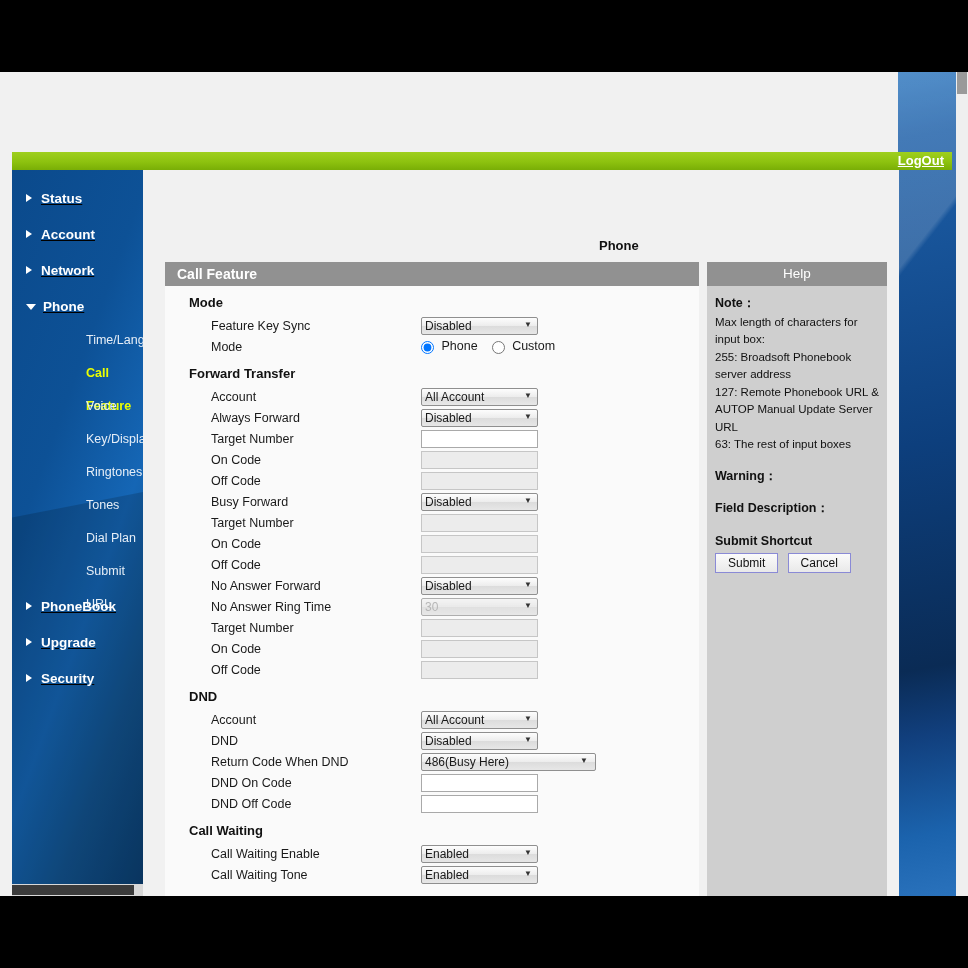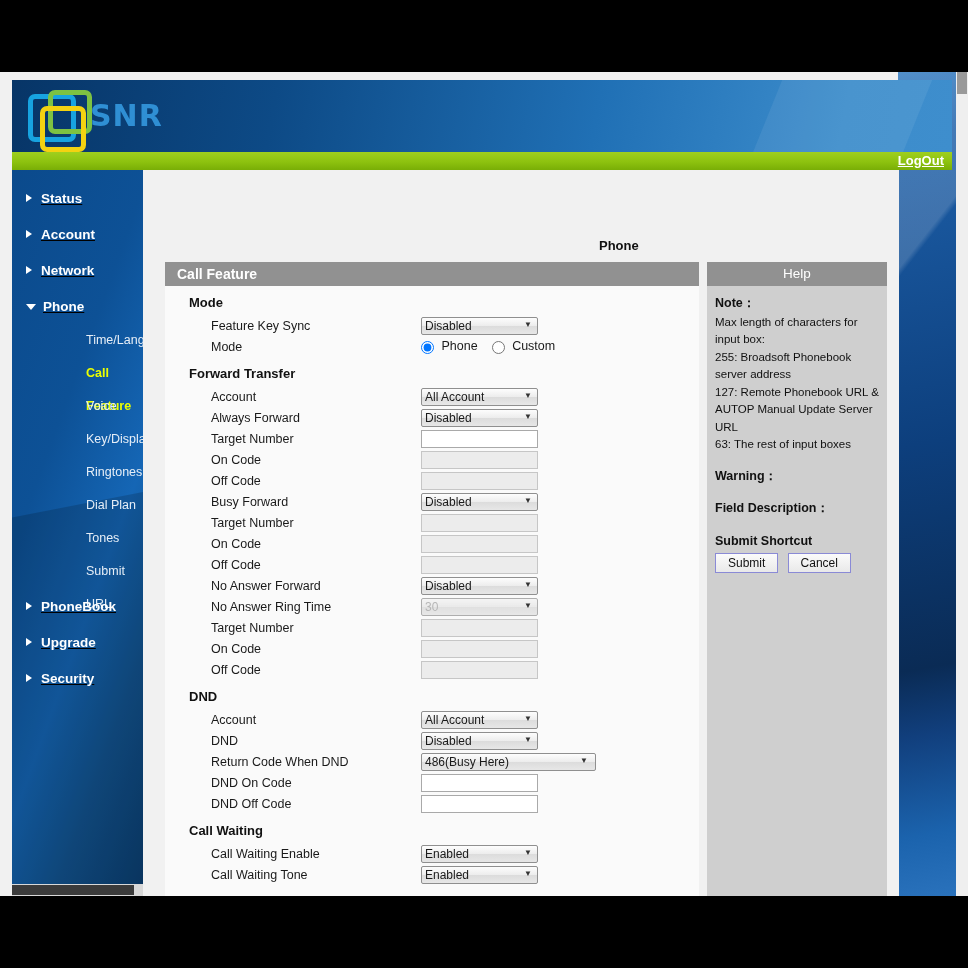--- a/index.html
+++ b/index.html
@@ -110,28 +110,20 @@
   .vscroll .vthumb{position:absolute;left:1px;top:0;width:10px;height:22px;background:#9a9a9a;}
 </style>
 </head>
 <body>
 
 <div id="stage">
   <div id="page">
 
     <div class="right-strip"></div>
 
-    <div class="header">
-      <div class="logo">
-        <span class="sq sq-blue"></span>
-        <span class="sq sq-green"></span>
-        <span class="sq sq-yellow"></span>
-      </div>
-      <div class="brand">SNR</div>
-    </div>
 
     <div class="greenbar">
       <a class="logout">LogOut</a>
     </div>
 
     <div class="sidebar">
       <div class="sb-list" id="sb-list">
           <div class="sb-top">
             <span class="tri"></span>
             <span class="lbl">Status</span>
@@ -146,22 +138,22 @@
           </div>
           <div class="sb-top open">
             <span class="tri"></span>
             <span class="lbl">Phone</span>
           </div>
           <div class="sb-sub">Time/Lang</div>
           <div class="sb-sub active">Call Feature</div>
           <div class="sb-sub">Voice</div>
           <div class="sb-sub">Key/Display</div>
           <div class="sb-sub">Ringtones</div>
+          <div class="sb-sub">Tones</div>
           <div class="sb-sub">Dial Plan</div>
-          <div class="sb-sub">Tones</div>
           <div class="sb-sub">Submit URL</div>
           <div class="sb-top">
             <span class="tri"></span>
             <span class="lbl">PhoneBook</span>
           </div>
           <div class="sb-top">
             <span class="tri"></span>
             <span class="lbl">Upgrade</span>
           </div>
           <div class="sb-top">

